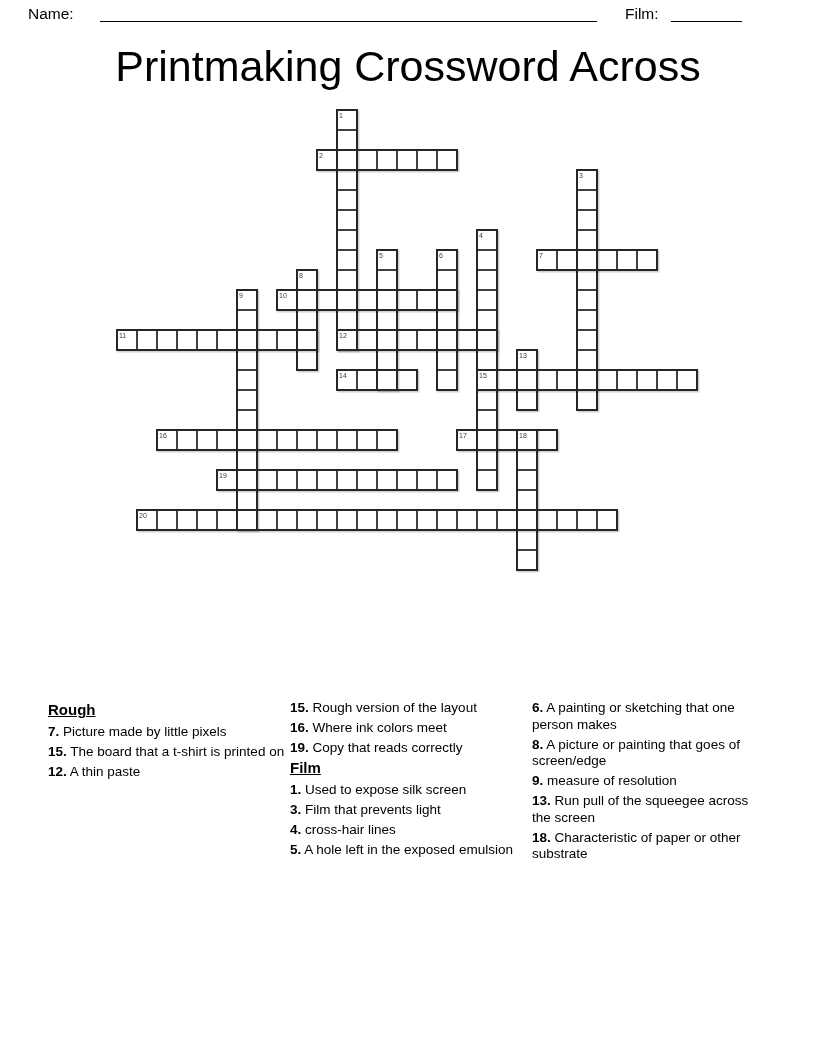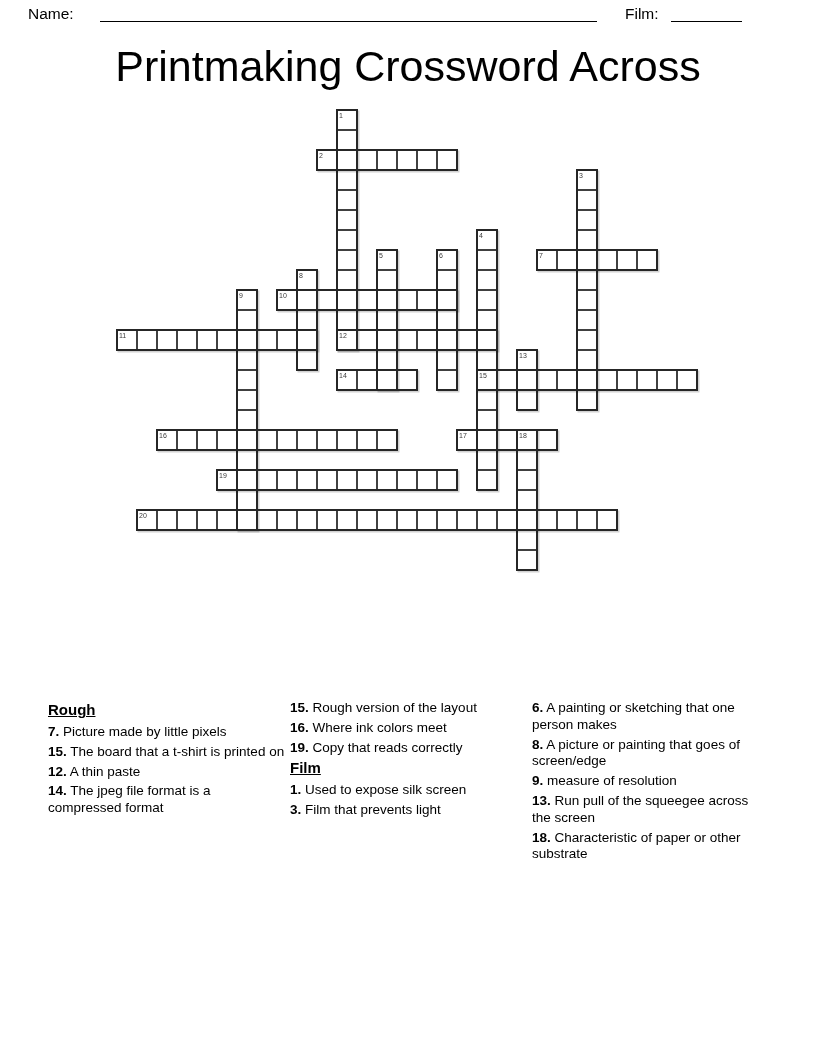--- a/index.html
+++ b/index.html
@@ -282,29 +282,30 @@
     <span class="cell-num" style="left: 219px; top: 471.5px;">19</span>
     <span class="cell-num" style="left: 139px; top: 511.5px;">20</span>
   </div>
 
 <div id="clues">
     <div class="clue-col" style="left: 48px;">
       <div class="clue-heading">Rough</div>
       <div class="clue"><span class="clue-num">7.</span> Picture made by little pixels</div>
       <div class="clue"><span class="clue-num">15.</span> The board that a t-shirt is printed on</div>
       <div class="clue"><span class="clue-num">12.</span> A thin paste</div>
-      <div class="clue"><span class="clue-num">14.</span> The jpeg file format is a compressed format</div>
     </div>
     <div class="clue-col" style="left: 290px;">
       <div class="clue"><span class="clue-num">15.</span> Rough version of the layout</div>
       <div class="clue"><span class="clue-num">16.</span> Where ink colors meet</div>
       <div class="clue"><span class="clue-num">19.</span> Copy that reads correctly</div>
       <div class="clue-heading">Film</div>
       <div class="clue"><span class="clue-num">1.</span> Used to expose silk screen</div>
       <div class="clue"><span class="clue-num">3.</span> Film that prevents light</div>
+      <div class="clue"><span class="clue-num">4.</span> cross-hair lines</div>
+      <div class="clue"><span class="clue-num">5.</span> A hole left in the exposed emulsion</div>
     </div>
     <div class="clue-col" style="left: 532px;">
       <div class="clue"><span class="clue-num">6.</span> A painting or sketching that one person makes</div>
       <div class="clue"><span class="clue-num">8.</span> A picture or painting that goes of screen/edge</div>
       <div class="clue"><span class="clue-num">9.</span> measure of resolution</div>
       <div class="clue"><span class="clue-num">13.</span> Run pull of the squeegee across the screen</div>
       <div class="clue"><span class="clue-num">18.</span> Characteristic of paper or other substrate</div>
     </div>
   </div>
 

